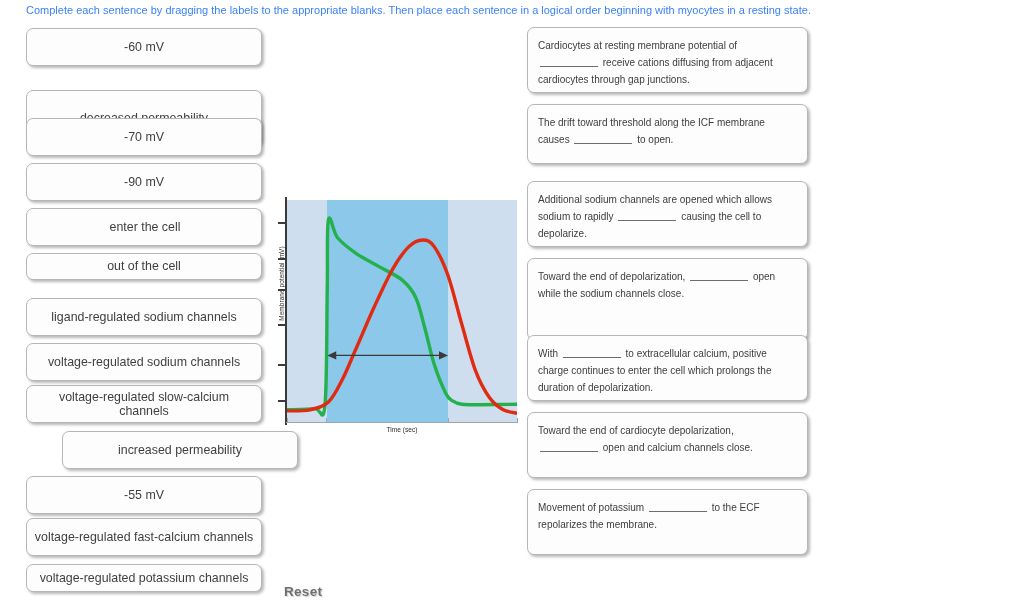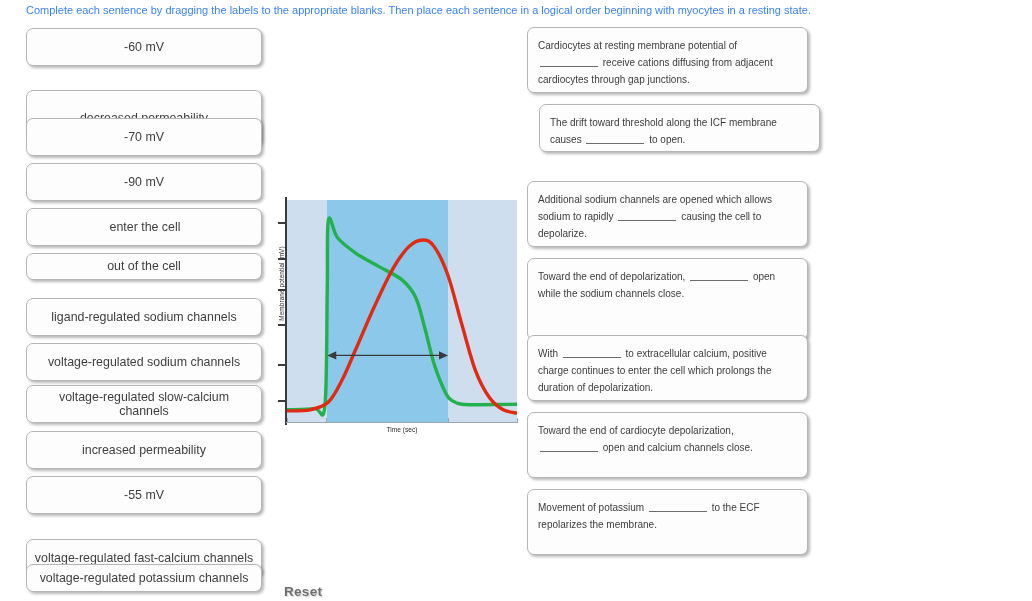--- a/index.html
+++ b/index.html
@@ -192,37 +192,37 @@
     </div>
     <div class="label-chip box" style="top: 298px; height: 38px;">
       <span>ligand-regulated sodium channels</span>
     </div>
     <div class="label-chip box" style="top: 343px; height: 38px;">
       <span>voltage-regulated sodium channels</span>
     </div>
     <div class="label-chip box two-line" style="top: 385px; height: 38px;">
       <span>voltage-regulated slow-calcium channels</span>
     </div>
-    <div class="label-chip box" style="top: 431px; height: 38px;">
+    <div class="label-chip box" style="top: 431px; height: 38px; margin-left: 36px;">
       <span>increased permeability</span>
     </div>
     <div class="label-chip box" style="top: 476px; height: 38px;">
       <span>-55 mV</span>
     </div>
-    <div class="label-chip box two-line" style="top: 539px; height: 38px;">
+    <div class="label-chip box two-line" style="top: 518px; height: 38px;">
       <span>voltage-regulated fast-calcium channels</span>
     </div>
     <div class="label-chip box two-line" style="top: 564px; height: 28px;">
       <span>voltage-regulated potassium channels</span>
     </div>
   </div>
 
 <div id="sentence-column">
     <div class="sentence-card box" style="top: 27px; height: 66px;"><span>Cardiocytes at resting membrane potential of </span><span class="blank"></span><span> receive cations diffusing from adjacent cardiocytes through gap junctions.</span></div>
-    <div class="sentence-card box" style="top: 104px; height: 48px; margin-left: 12px;"><span>The drift toward threshold along the ICF membrane causes </span><span class="blank"></span><span> to open.</span></div>
+    <div class="sentence-card box" style="top: 104px; height: 60px;"><span>The drift toward threshold along the ICF membrane causes </span><span class="blank"></span><span> to open.</span></div>
     <div class="sentence-card box" style="top: 181px; height: 66px;"><span>Additional sodium channels are opened which allows sodium to rapidly </span><span class="blank"></span><span> causing the cell to depolarize.</span></div>
     <div class="sentence-card box" style="top: 258px; height: 82px;"><span>Toward the end of depolarization, </span><span class="blank"></span><span> open while the sodium channels close.</span></div>
     <div class="sentence-card box" style="top: 335px; height: 66px;"><span>With </span><span class="blank"></span><span> to extracellular calcium, positive charge continues to enter the cell which prolongs the duration of depolarization.</span></div>
     <div class="sentence-card box" style="top: 412px; height: 66px;"><span>Toward the end of cardiocyte depolarization, </span><span class="blank"></span><span> open and calcium channels close.</span></div>
     <div class="sentence-card box" style="top: 489px; height: 66px;"><span>Movement of potassium </span><span class="blank"></span><span> to the ECF repolarizes the membrane.</span></div>
   </div>
 
 <div id="chart-figure">
   <div id="y-axis"></div>
   <div id="plot-area">

